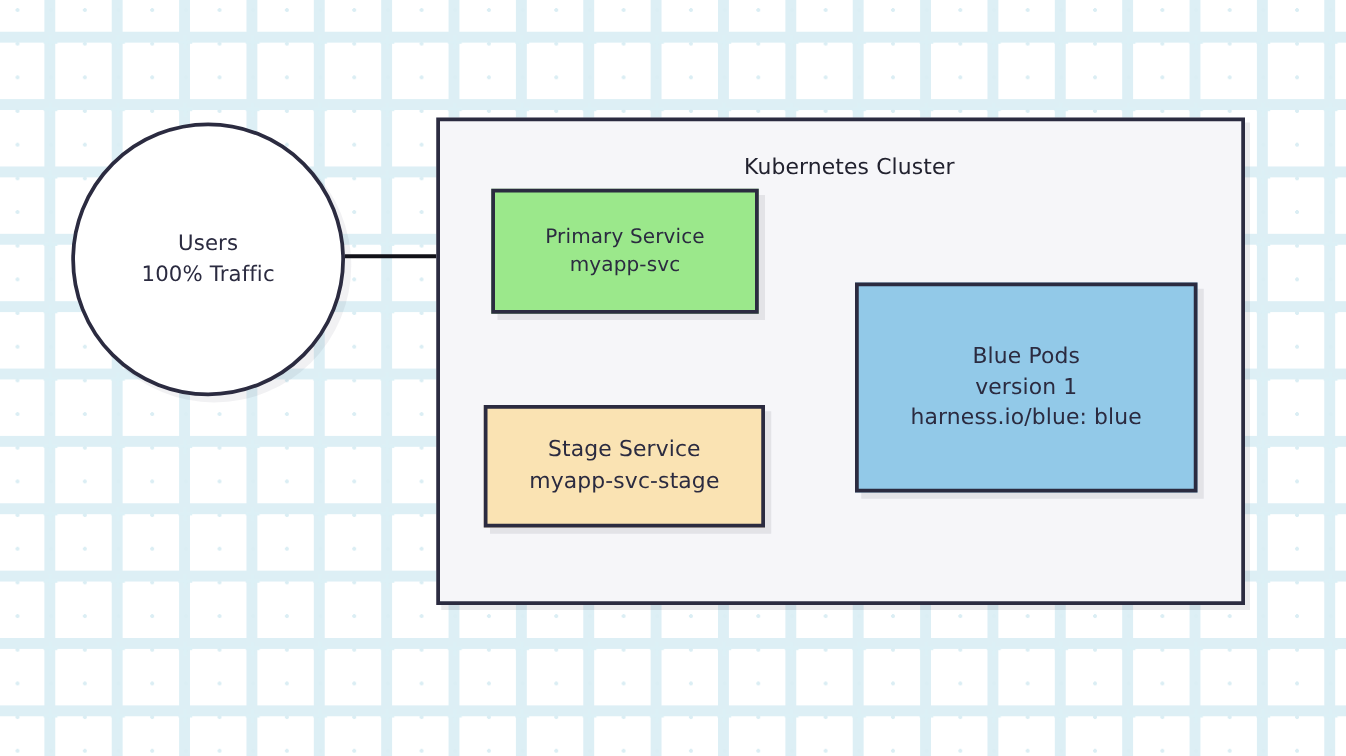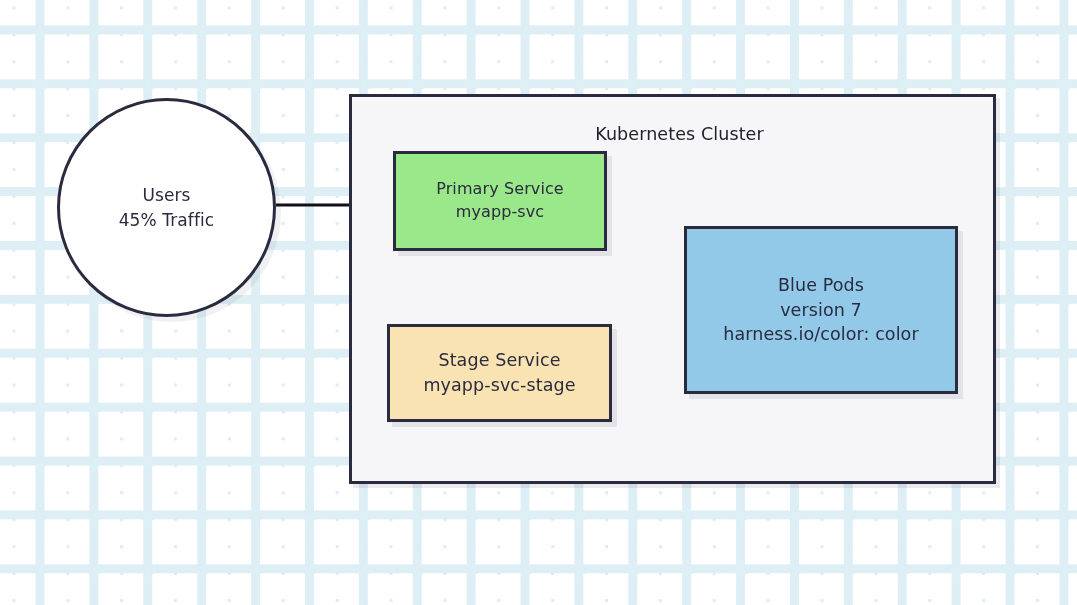--- a/index.html
+++ b/index.html
@@ -174,32 +174,32 @@
       <path d="M 616 376 C 645 376, 663 371, 674 361" stroke="#111118" stroke-width="3.4" fill="none" stroke-linecap="round" stroke-dasharray="0.2 8.6" marker-end="url(#arrowDot2)"></path>
     </g>
   </svg>
 
   <div class="node" id="cluster-box">
     <span id="cluster-title" class="line">Kubernetes Cluster</span>
   </div>
 
   <div class="node" id="users-circle">
     <span class="line">Users</span>
-    <span class="line">45% Traffic</span>
+    <span class="line">100% Traffic</span>
   </div>
 
   <div class="node" id="primary-service">
     <span class="line">Primary Service</span>
     <span class="line">myapp-svc</span>
   </div>
 
   <div class="node" id="stage-service">
     <span class="line">Stage Service</span>
     <span class="line">myapp-svc-stage</span>
   </div>
 
   <div class="node" id="blue-pods">
     <span class="line">Blue Pods</span>
-    <span class="line">version 7</span>
-    <span class="line">harness.io/color: color</span>
+    <span class="line">version 1</span>
+    <span class="line">harness.io/blue: blue</span>
   </div>
 
 </div>
 
 </body></html>

